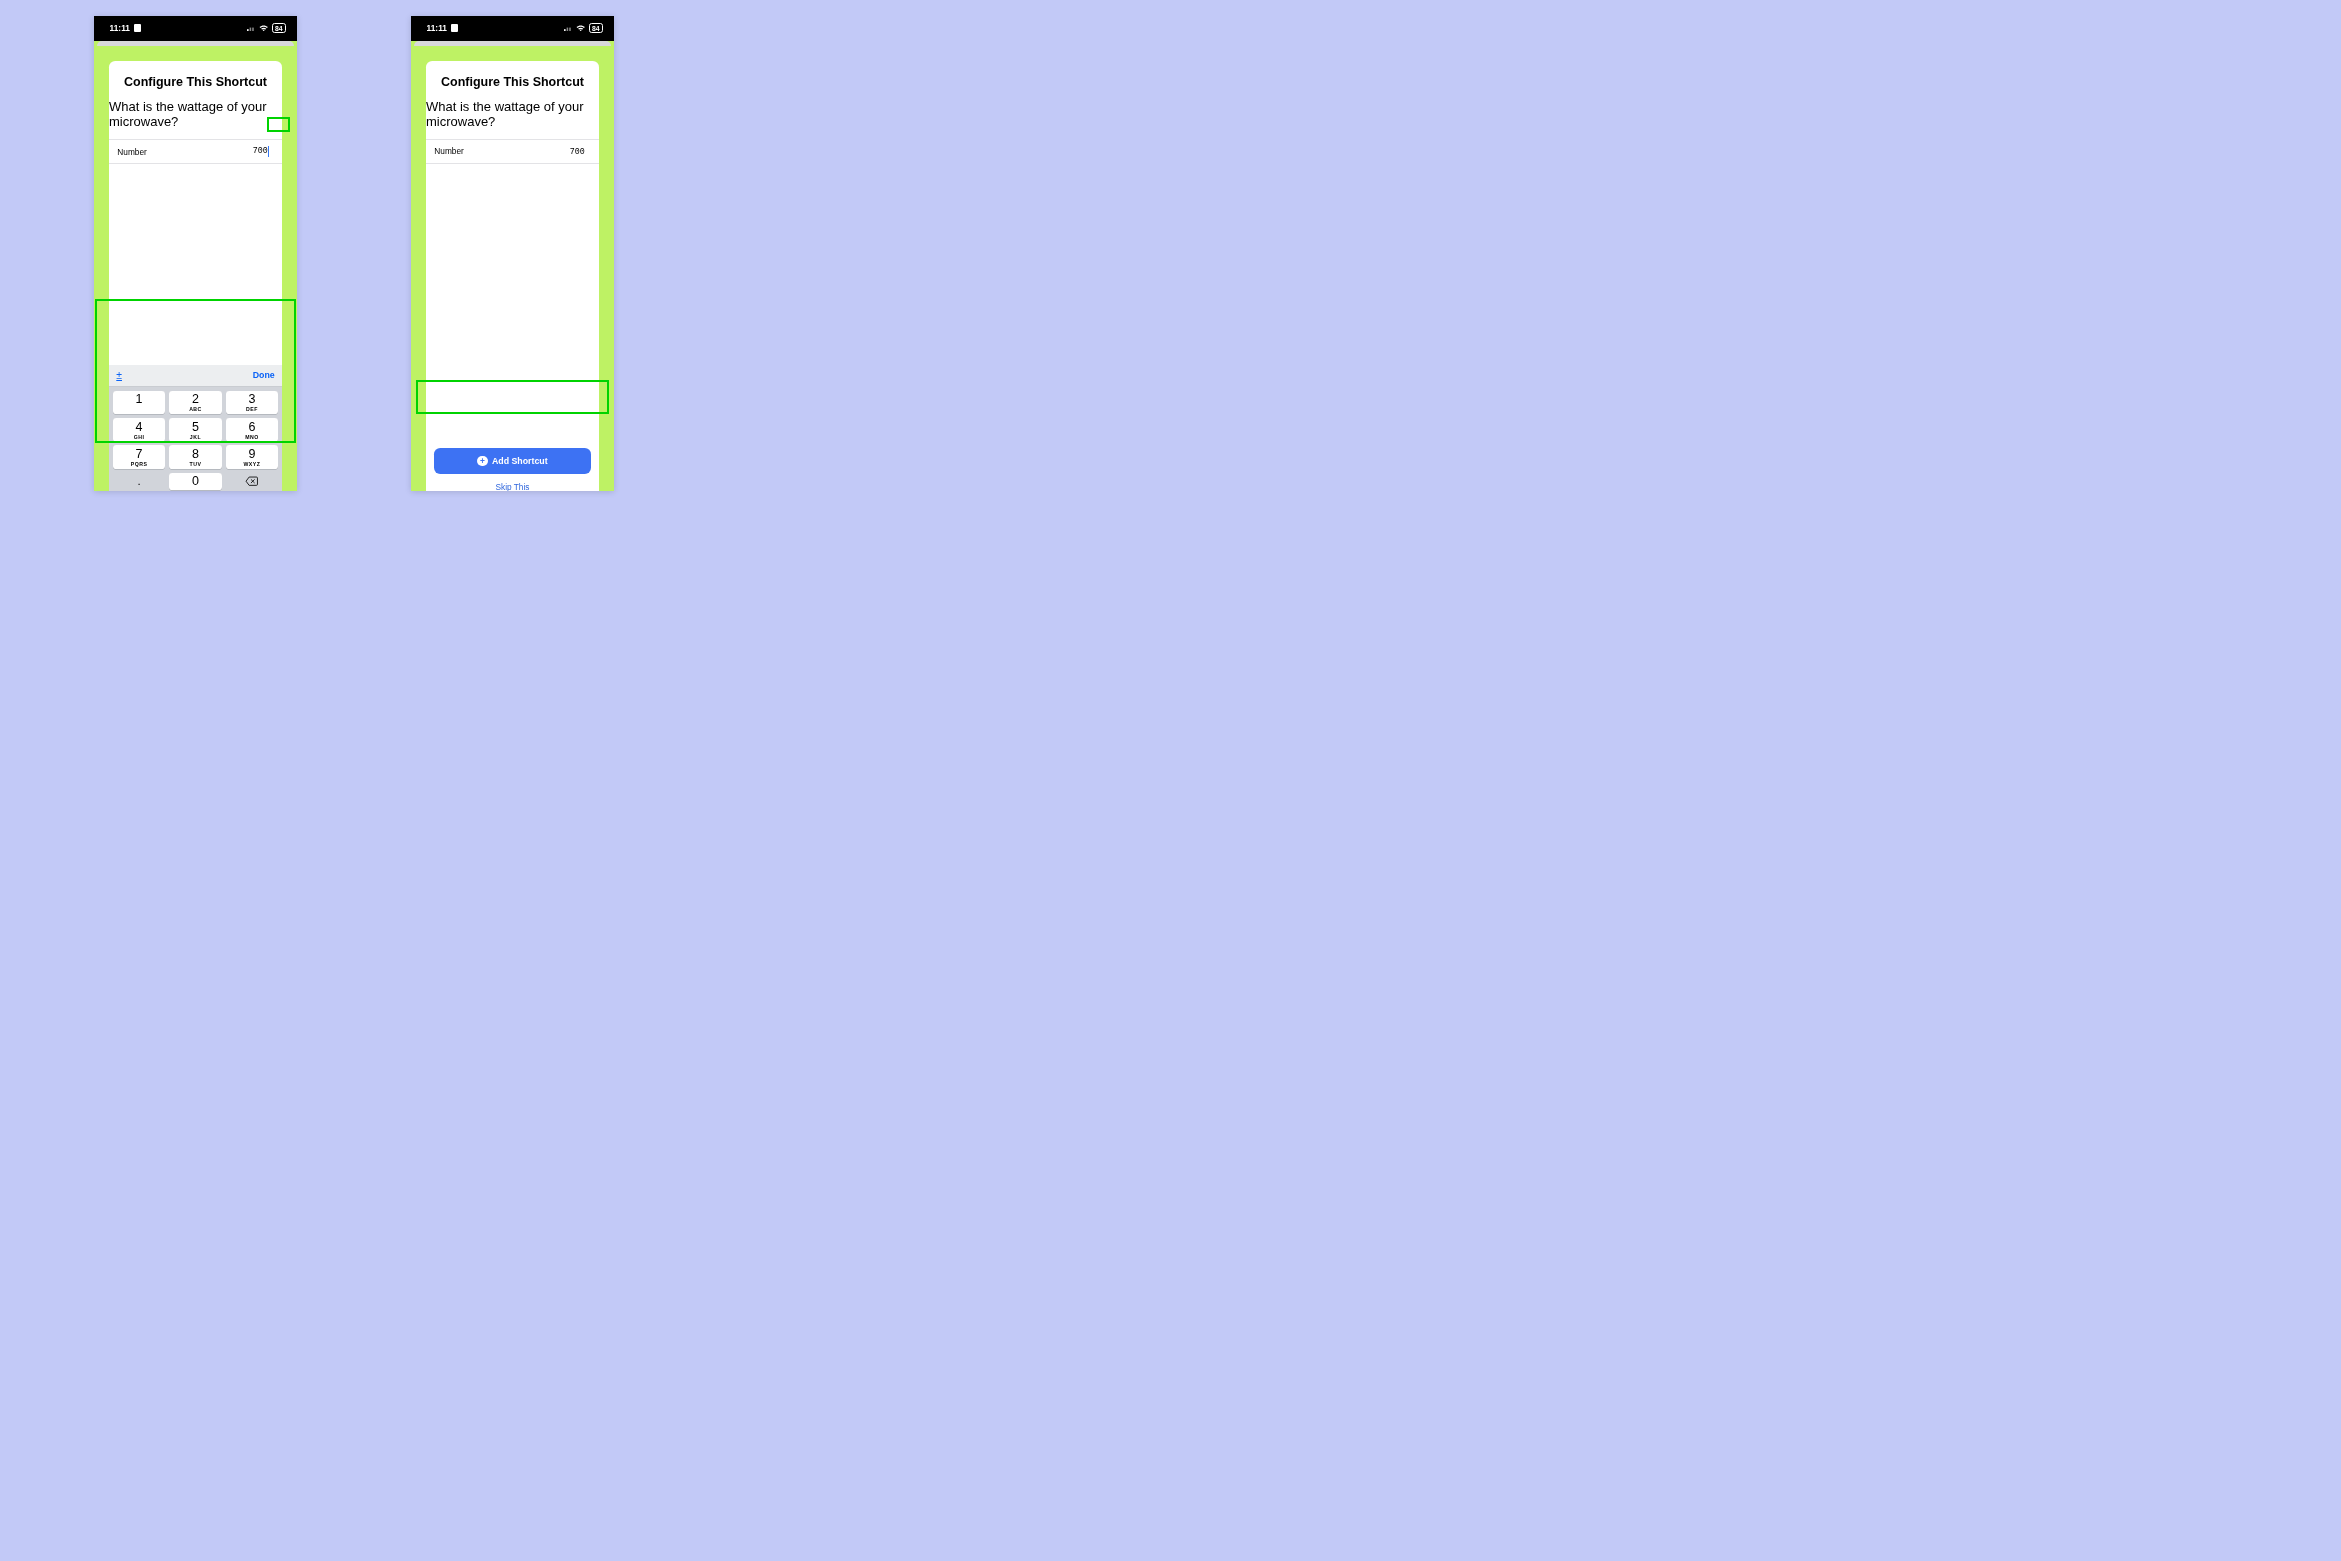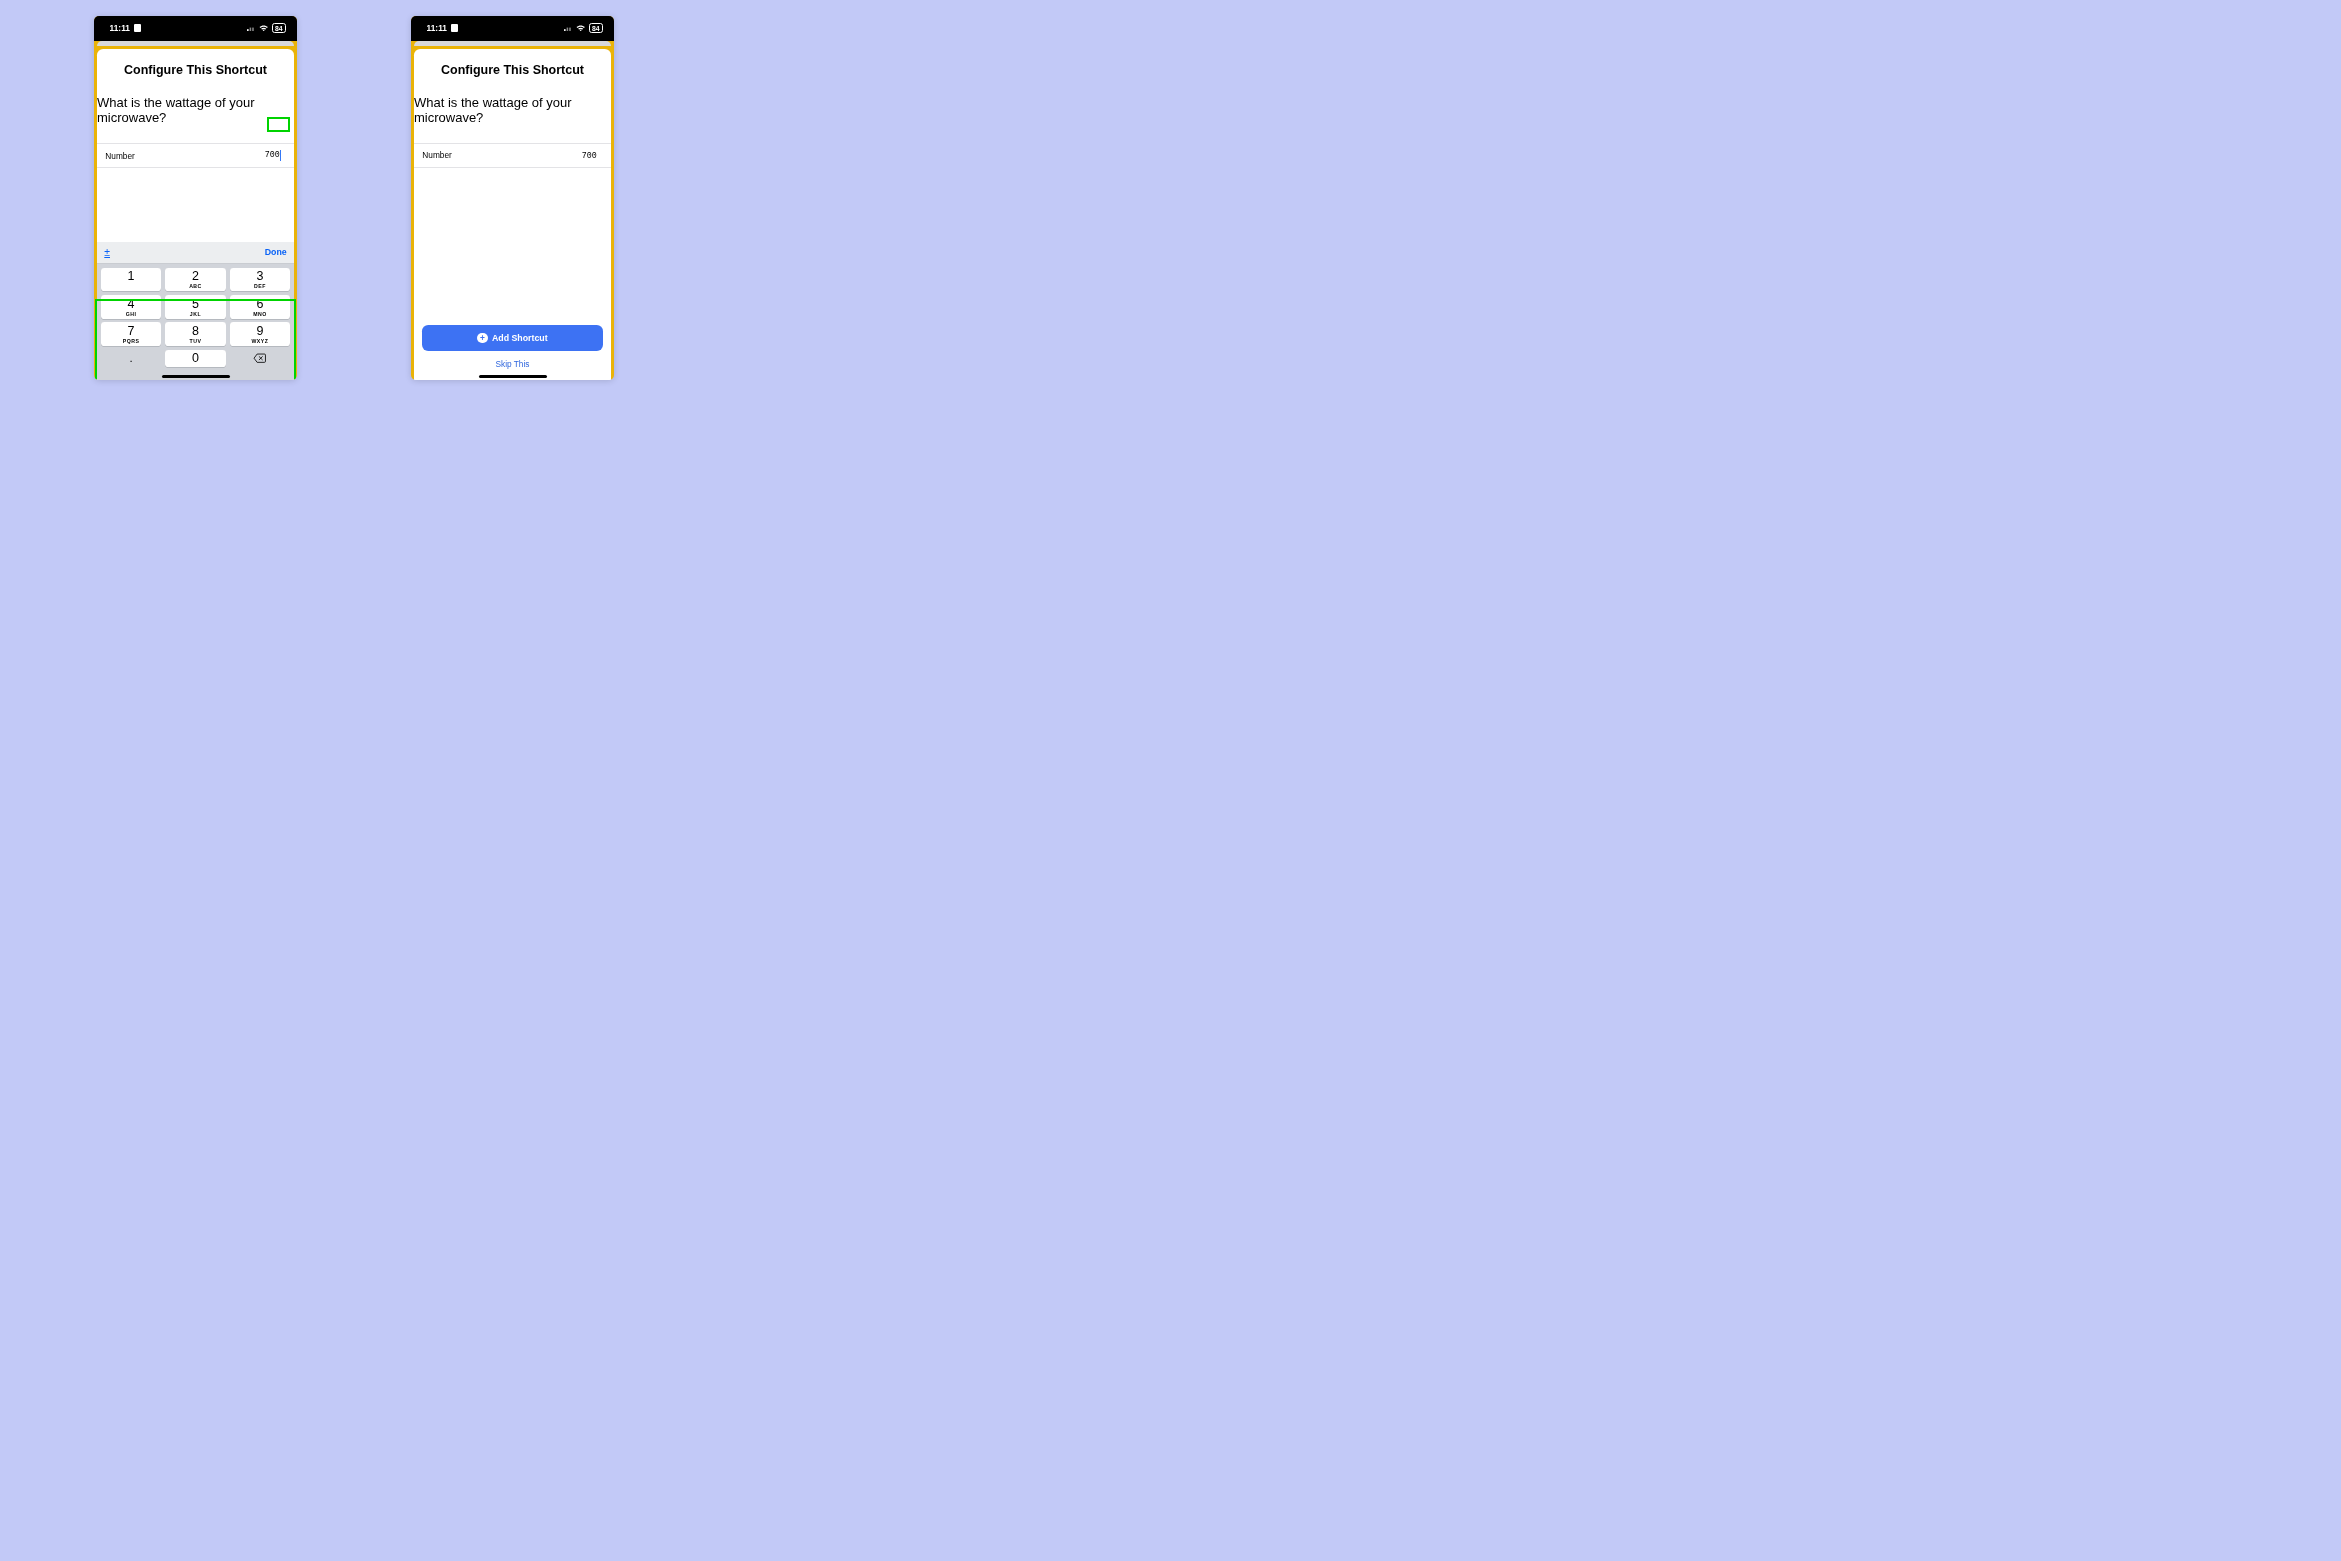--- a/index.html
+++ b/index.html
@@ -6,23 +6,23 @@
   body {
     background: #c2c9f7;
     font-family: -apple-system, BlinkMacSystemFont, "Segoe UI", Helvetica, Arial, sans-serif;
     width: 781px;
     height: 520px;
     position: relative;
   }
   .phone {
     position: absolute;
     width: 203px;
-    height: 364px;
-    background: #eab308;
-    border-radius: 5px;
+    height: 475px;
+    background: #bef264;
+    border-radius: 0;
     overflow: hidden;
     box-shadow: 0 1px 6.2px rgba(0,0,0,0.15);
   }
   .phone-left { left: 94px; top: 15.6px; }
   .phone-right { left: 411px; top: 15.6px; }
 
   .status-bar {
     height: 25px;
     background: #000;
     color: #fff;
@@ -55,26 +55,25 @@
 
   .sheet-stub {
     height: 5.2px;
     background: #d8d8da;
     margin: 0 3.1px;
     border-radius: 5.2px 5.2px 0 0;
   }
   .sheet {
     background: #fff;
     border-radius: 6.2px 6.2px 0 0;
-    margin: 3px;
+    margin: 15px;
     height: calc(100% - 30px);
     display: flex;
     flex-direction: column;
     position: relative;
-    gap: 8px;
   }
 
   .sheet-title {
     text-align: center;
     font-size: 12.5px;
     font-weight: 700;
     margin-top: 14.6px;
     color: #000;
   }
   .sheet-subtitle {

